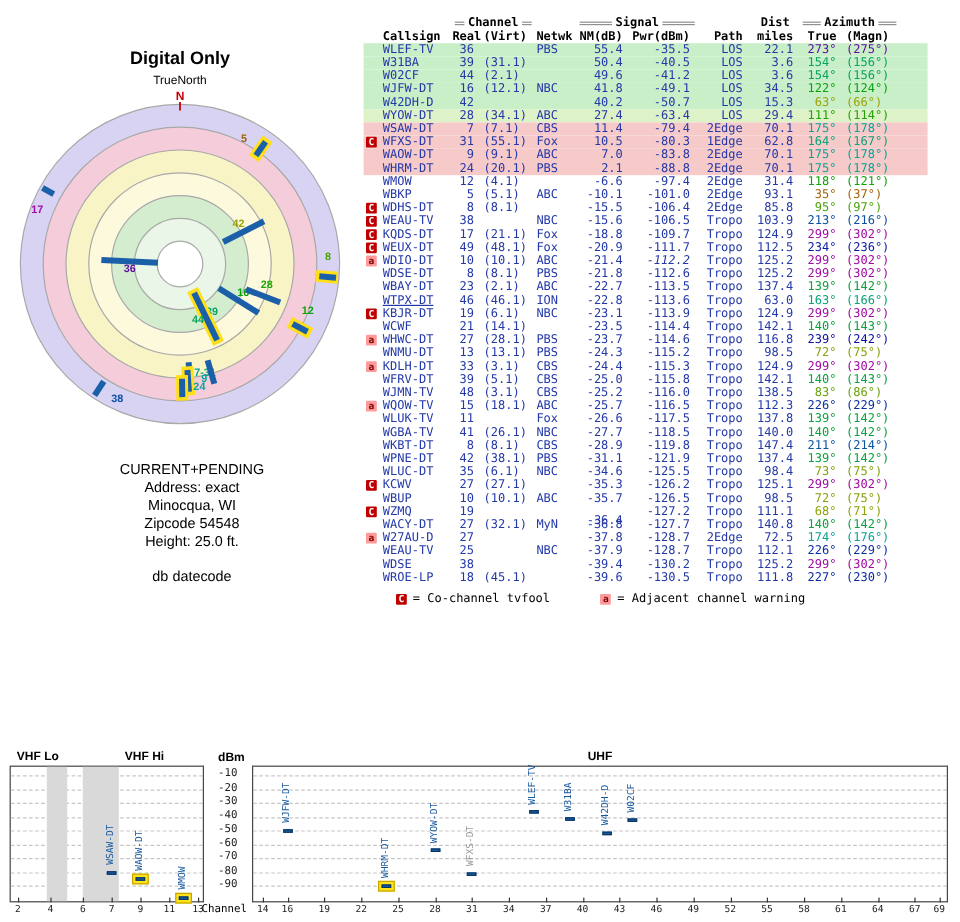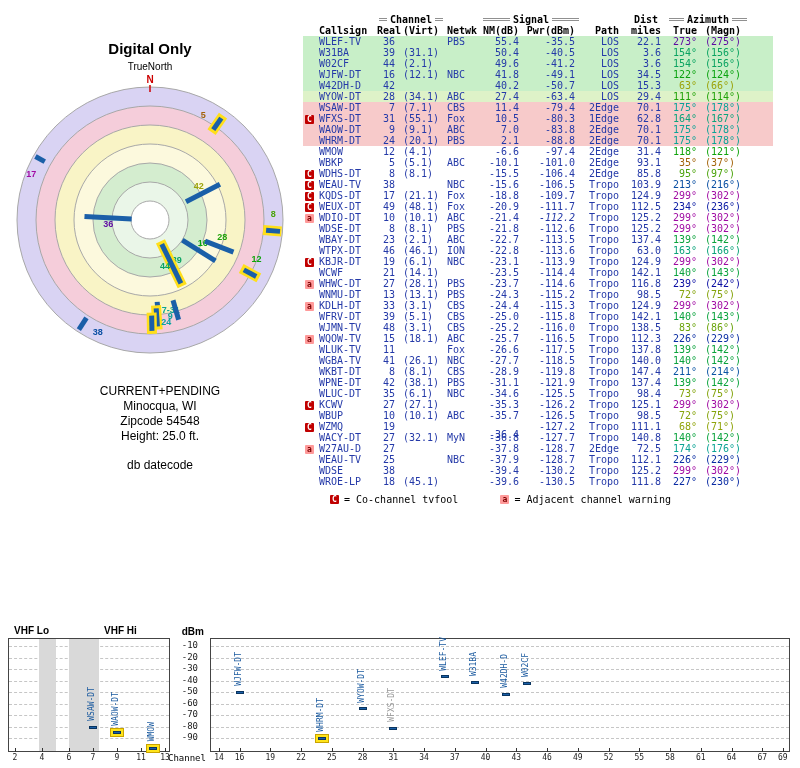--- a/index.html
+++ b/index.html
@@ -107,20 +107,21 @@
         <line x1="266.0815871951406" y1="170.15582292367088" x2="280.0283129684251" y2="171.3760033221381" stroke="#1a5fa8" stroke-width="5"></line>
         <text x="273.35571328055875" y="156.53520100509036" text-anchor="middle" fill="hsl(95,88%,34%)" font-size="9px" font-weight="bold" font-family="Liberation Sans, sans-serif">8</text>
         <line x1="86.47330295584723" y1="257.82253504515427" x2="78.84835646563687" y2="269.5639229963902" stroke="#1a5fa8" stroke-width="5"></line>
         <text x="97.74747811837995" y="275.0558947892114" text-anchor="middle" fill="hsl(213,88%,34%)" font-size="9px" font-weight="bold" font-family="Liberation Sans, sans-serif">38</text>
         <line x1="44.76575683698786" y1="101.66770649196079" x2="35.42481836473911" y2="96.48993974772992" stroke="#1a5fa8" stroke-width="5"></line>
         <text x="31.13654009837623" y="117.37259266389246" text-anchor="middle" fill="hsl(299,88%,34%)" font-size="9px" font-weight="bold" font-family="Liberation Sans, sans-serif">17</text>
       </svg></div>
 
   <div class="abs" id="criteria">
     <div class="cline">CURRENT+PENDING</div>
+    <div class="cline">Address: exact</div>
     <div class="cline">Minocqua, WI</div>
     <div class="cline">Zipcode 54548</div>
     <div class="cline">Height: 25.0 ft.</div>
     <div class="gap"></div>
     <div class="cline">db datecode</div>
   </div>
 
 
   <div class="abs" id="signal-table">
       <div class="trow">
@@ -401,21 +402,21 @@
         <div class="c a-l" style="width: 36px;">ABC</div>
         <div class="c a-r" style="width: 44px;">-22.7</div>
         <div class="c a-r" style="width: 56px;">-113.5</div>
         <div class="c a-r" style="width: 44px;">Tropo</div>
         <div class="c a-r" style="width: 42px;">137.4</div>
         <div class="c a-r" style="width: 36px; color: rgb(10, 163, 59);">139°</div>
         <div class="c a-l" style="width: 46px; color: rgb(10, 163, 59);">(142°)</div>
       </div>
       <div class="trow band-white">
         <div class="c a-l" style="width: 14px;"></div>
-        <div class="c a-l" style="width: 60px;">WTPX-DT</div>
+        <div class="c a-l" style="width: 60px; text-decoration: underline;">WTPX-DT</div>
         <div class="c a-r" style="width: 24px;">46</div>
         <div class="c a-l" style="width: 44px;">(46.1)</div>
         <div class="c a-l" style="width: 36px;">ION</div>
         <div class="c a-r" style="width: 44px;">-22.8</div>
         <div class="c a-r" style="width: 56px;">-113.6</div>
         <div class="c a-r" style="width: 44px;">Tropo</div>
         <div class="c a-r" style="width: 42px;">63.0</div>
         <div class="c a-r" style="width: 36px; color: rgb(10, 163, 120);">163°</div>
         <div class="c a-l" style="width: 46px; color: rgb(10, 163, 120);">(166°)</div>
       </div>
@@ -700,20 +701,21 @@
       <span>= Co-channel tvfool</span>
     </span>
     <span class="li">
       <span class="badge badge-a">a</span>
       <span>= Adjacent channel warning</span>
     </span>
   </div>
 
   <div class="abs chart-title" id="vhf-lo-title">VHF Lo</div>
   <div class="abs chart-title" id="vhf-hi-title">VHF Hi</div>
+  <div class="abs chart-title" id="uhf-title">UHF</div>
   <div class="abs" id="dbm-label">dBm</div>
   <div class="abs mono" id="channel-label">Channel</div>
 
   <div class="abs" id="chart-y-scale">
       <div class="ylab" style="top: 2px;">-10</div>
       <div class="ylab" style="top: 13.5px;">-20</div>
       <div class="ylab" style="top: 25px;">-30</div>
       <div class="ylab" style="top: 36.5px;">-40</div>
       <div class="ylab" style="top: 48px;">-50</div>
       <div class="ylab" style="top: 59.5px;">-60</div>

